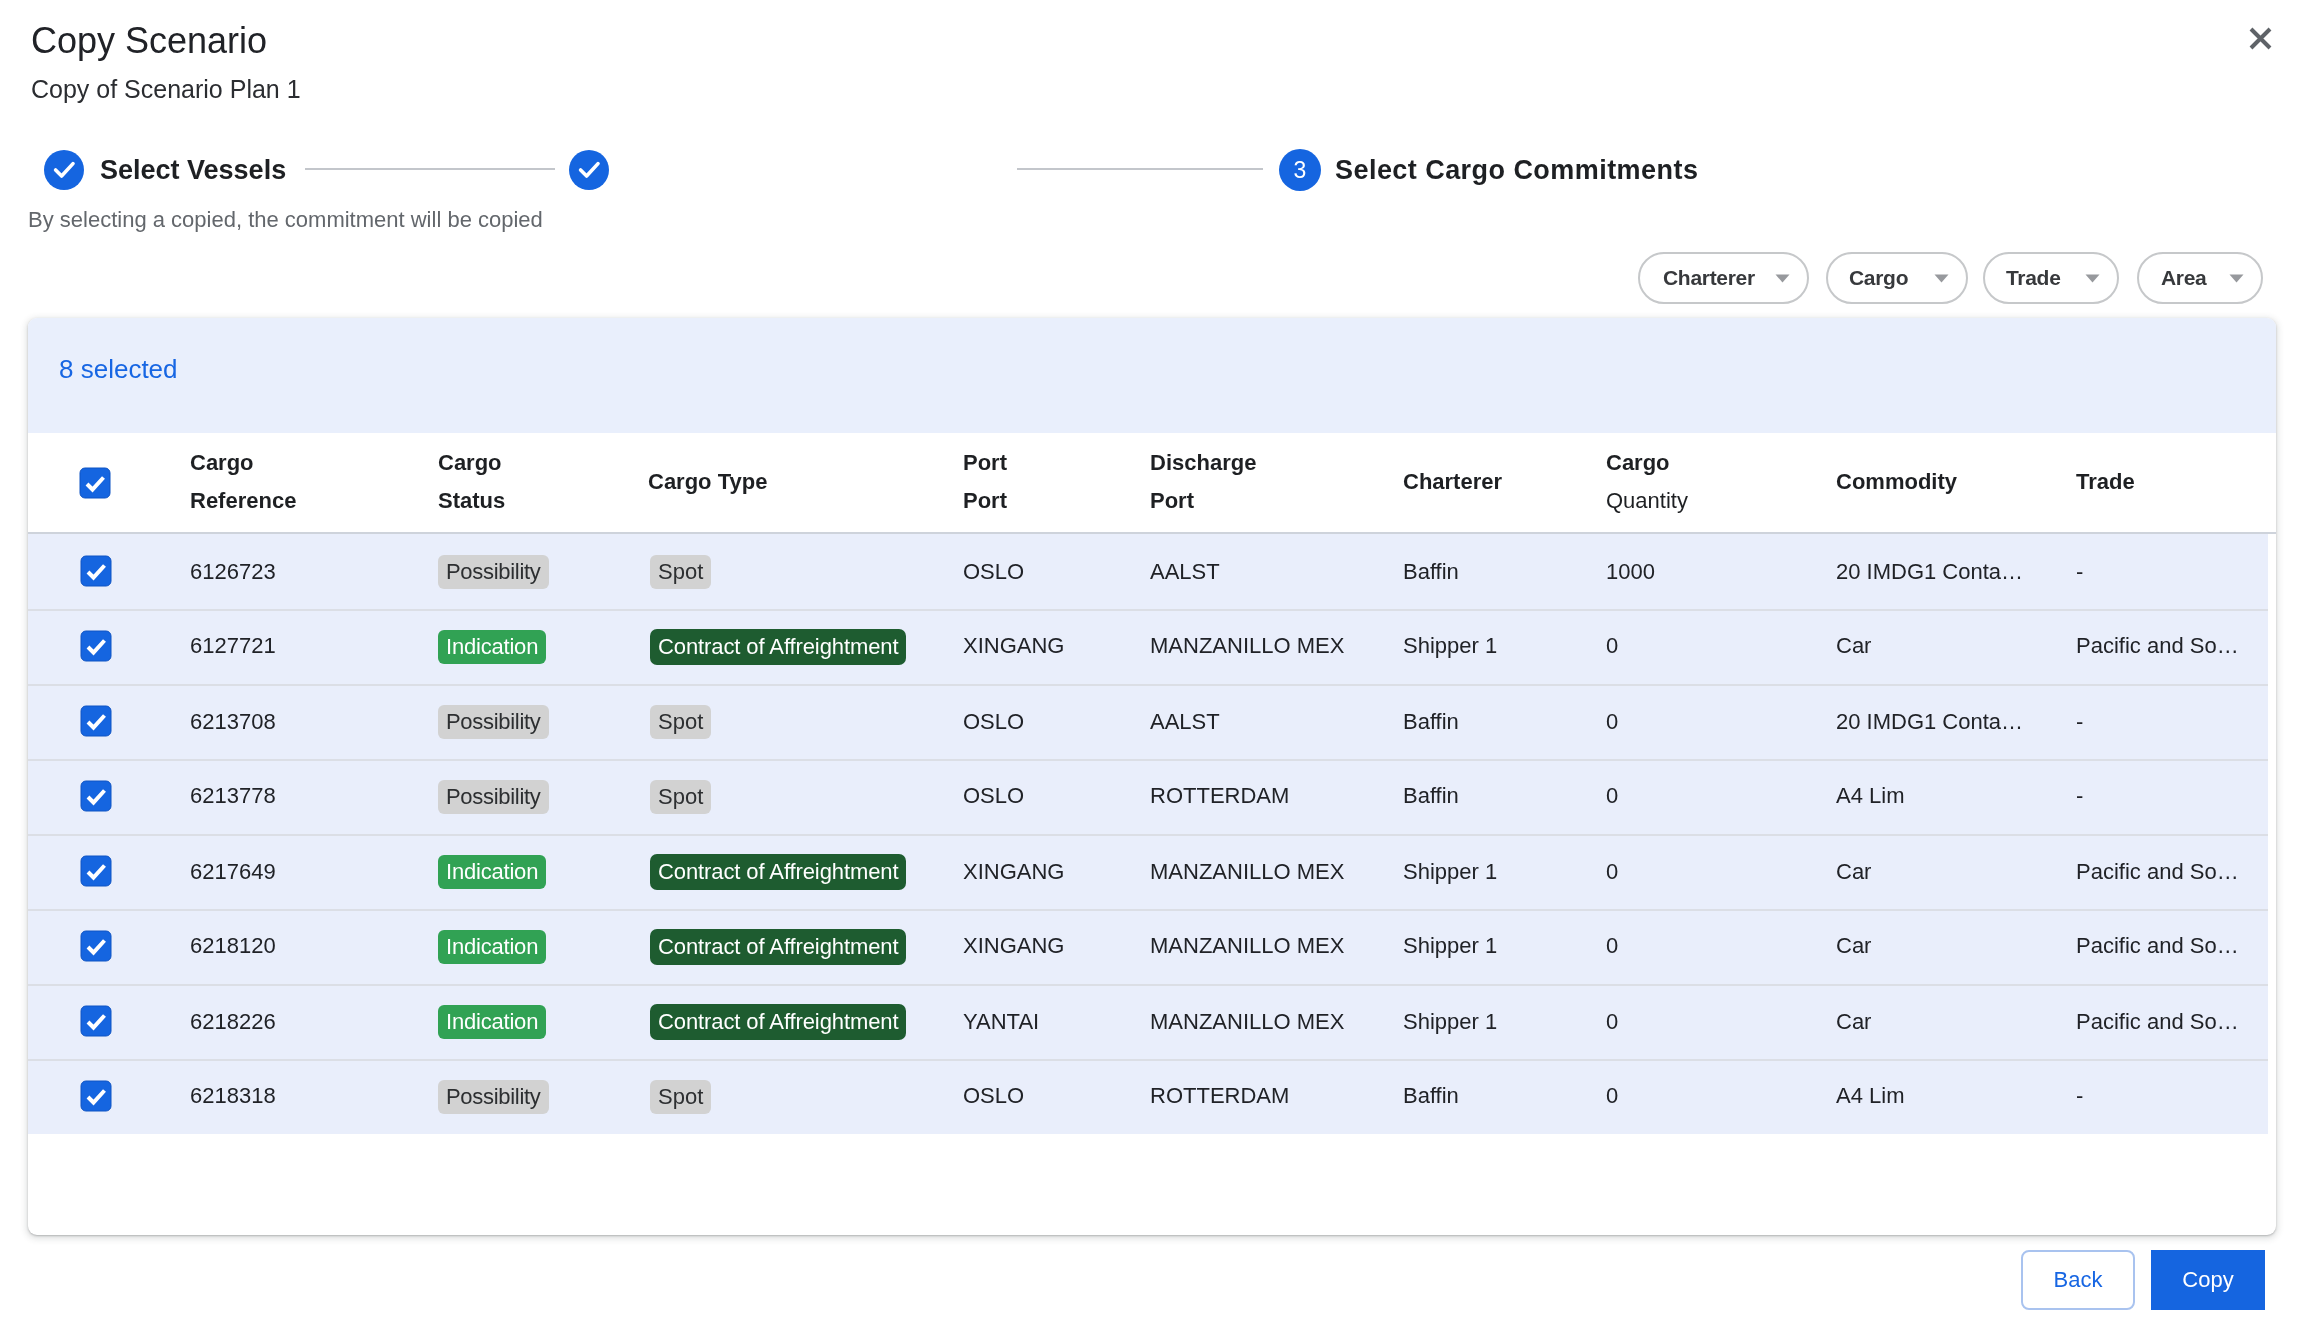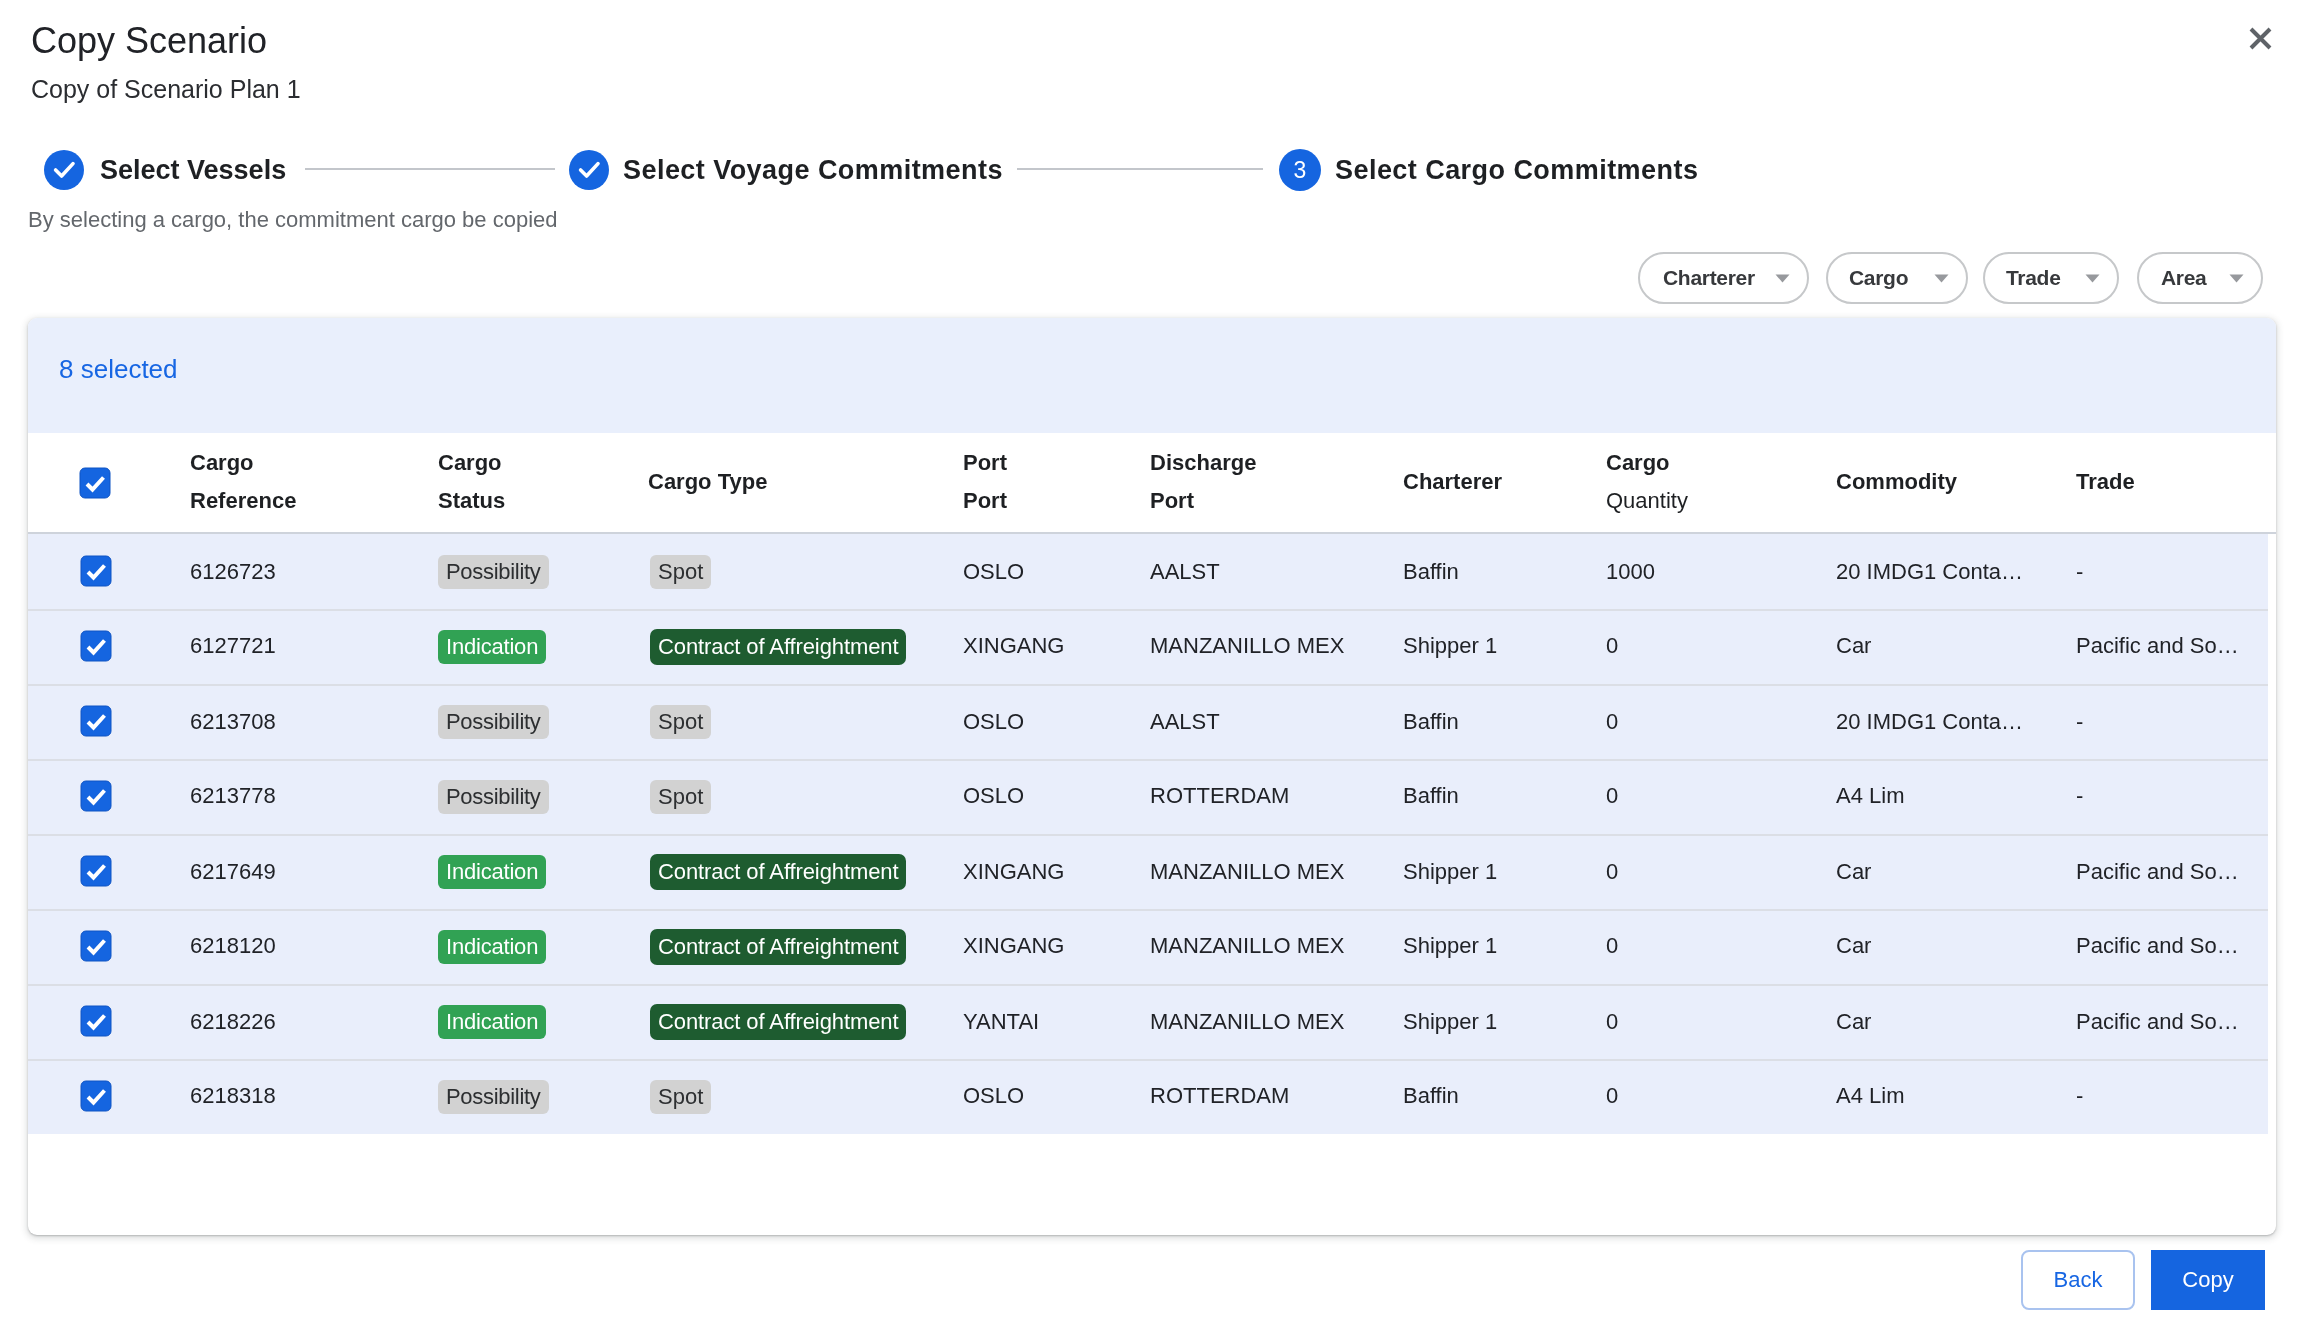--- a/index.html
+++ b/index.html
@@ -16,28 +16,27 @@
 <svg class="sc" style="left:44px;top:150px" width="40" height="40" viewBox="0 0 40 40">
       <circle cx="20" cy="20" r="20" fill="#1565E0"></circle>
       <path d="M11.6 20 L17.6 26.0 L29.0 13.600000000000001" fill="none" stroke="#fff" stroke-width="3.6" stroke-linecap="round" stroke-linejoin="round"></path>
     </svg>
 <div class="t" style="left:100px;top:143px;font-size:27px;font-weight:700;color:#1e2023;line-height:54px;">Select Vessels</div>
 <div class="t" style="left:305px;top:168px;width:250px;height:2px;background:#c3c6cb;"></div>
 <svg class="sc" style="left:569px;top:150px" width="40" height="40" viewBox="0 0 40 40">
       <circle cx="20" cy="20" r="20" fill="#1565E0"></circle>
       <path d="M11.6 20 L17.6 26.0 L29.0 13.600000000000001" fill="none" stroke="#fff" stroke-width="3.6" stroke-linecap="round" stroke-linejoin="round"></path>
     </svg>
-<div class="t" style="left:623px;top:143px;font-size:27px;font-weight:700;color:#1e2023;line-height:54px;letter-spacing:0.45px;">Select Voyage Commitments</div>
 <div class="t" style="left:1017px;top:168px;width:246px;height:2px;background:#c3c6cb;"></div>
 <svg class="sc" style="left:1279px;top:149px" width="42" height="42" viewBox="0 0 42 42">
       <circle cx="21" cy="21" r="21" fill="#1565E0"></circle>
       <text x="21" y="21" text-anchor="middle" dominant-baseline="central" fill="#fff" font-size="23" font-family="Liberation Sans, sans-serif">3</text>
     </svg>
 <div class="t" style="left:1335px;top:143px;font-size:27px;font-weight:700;color:#1e2023;line-height:54px;letter-spacing:0.45px;">Select Cargo Commitments</div>
-<div class="t" style="left:28px;top:198px;font-size:22px;font-weight:400;color:#63676c;line-height:44px;">By selecting a cargo, the commitment cargo be copied</div>
+<div class="t" style="left:28px;top:198px;font-size:22px;font-weight:400;color:#63676c;line-height:44px;">By selecting a copied, the commitment will be copied</div>
 <div class="t" style="left:1638px;top:252px;width:167px;height:48px;border:2px solid #c6c8ca;border-radius:26px;background:#fff;"></div>
     <div class="t" style="left:1663px;top:257px;font-size:21px;font-weight:700;color:#37393c;line-height:42px;letter-spacing:-0.3px;">Charterer</div>
     <svg class="sc" style="left:1775px;top:274px" width="15" height="9" viewBox="0 0 15 9">
       <path d="M0.5 0.5 L14.5 0.5 L7.5 8.5 Z" fill="#97999d"></path>
     </svg>
 <div class="t" style="left:1826px;top:252px;width:138px;height:48px;border:2px solid #c6c8ca;border-radius:26px;background:#fff;"></div>
     <div class="t" style="left:1849px;top:257px;font-size:21px;font-weight:700;color:#37393c;line-height:42px;letter-spacing:-0.3px;">Cargo</div>
     <svg class="sc" style="left:1934px;top:274px" width="15" height="9" viewBox="0 0 15 9">
       <path d="M0.5 0.5 L14.5 0.5 L7.5 8.5 Z" fill="#97999d"></path>
     </svg>

